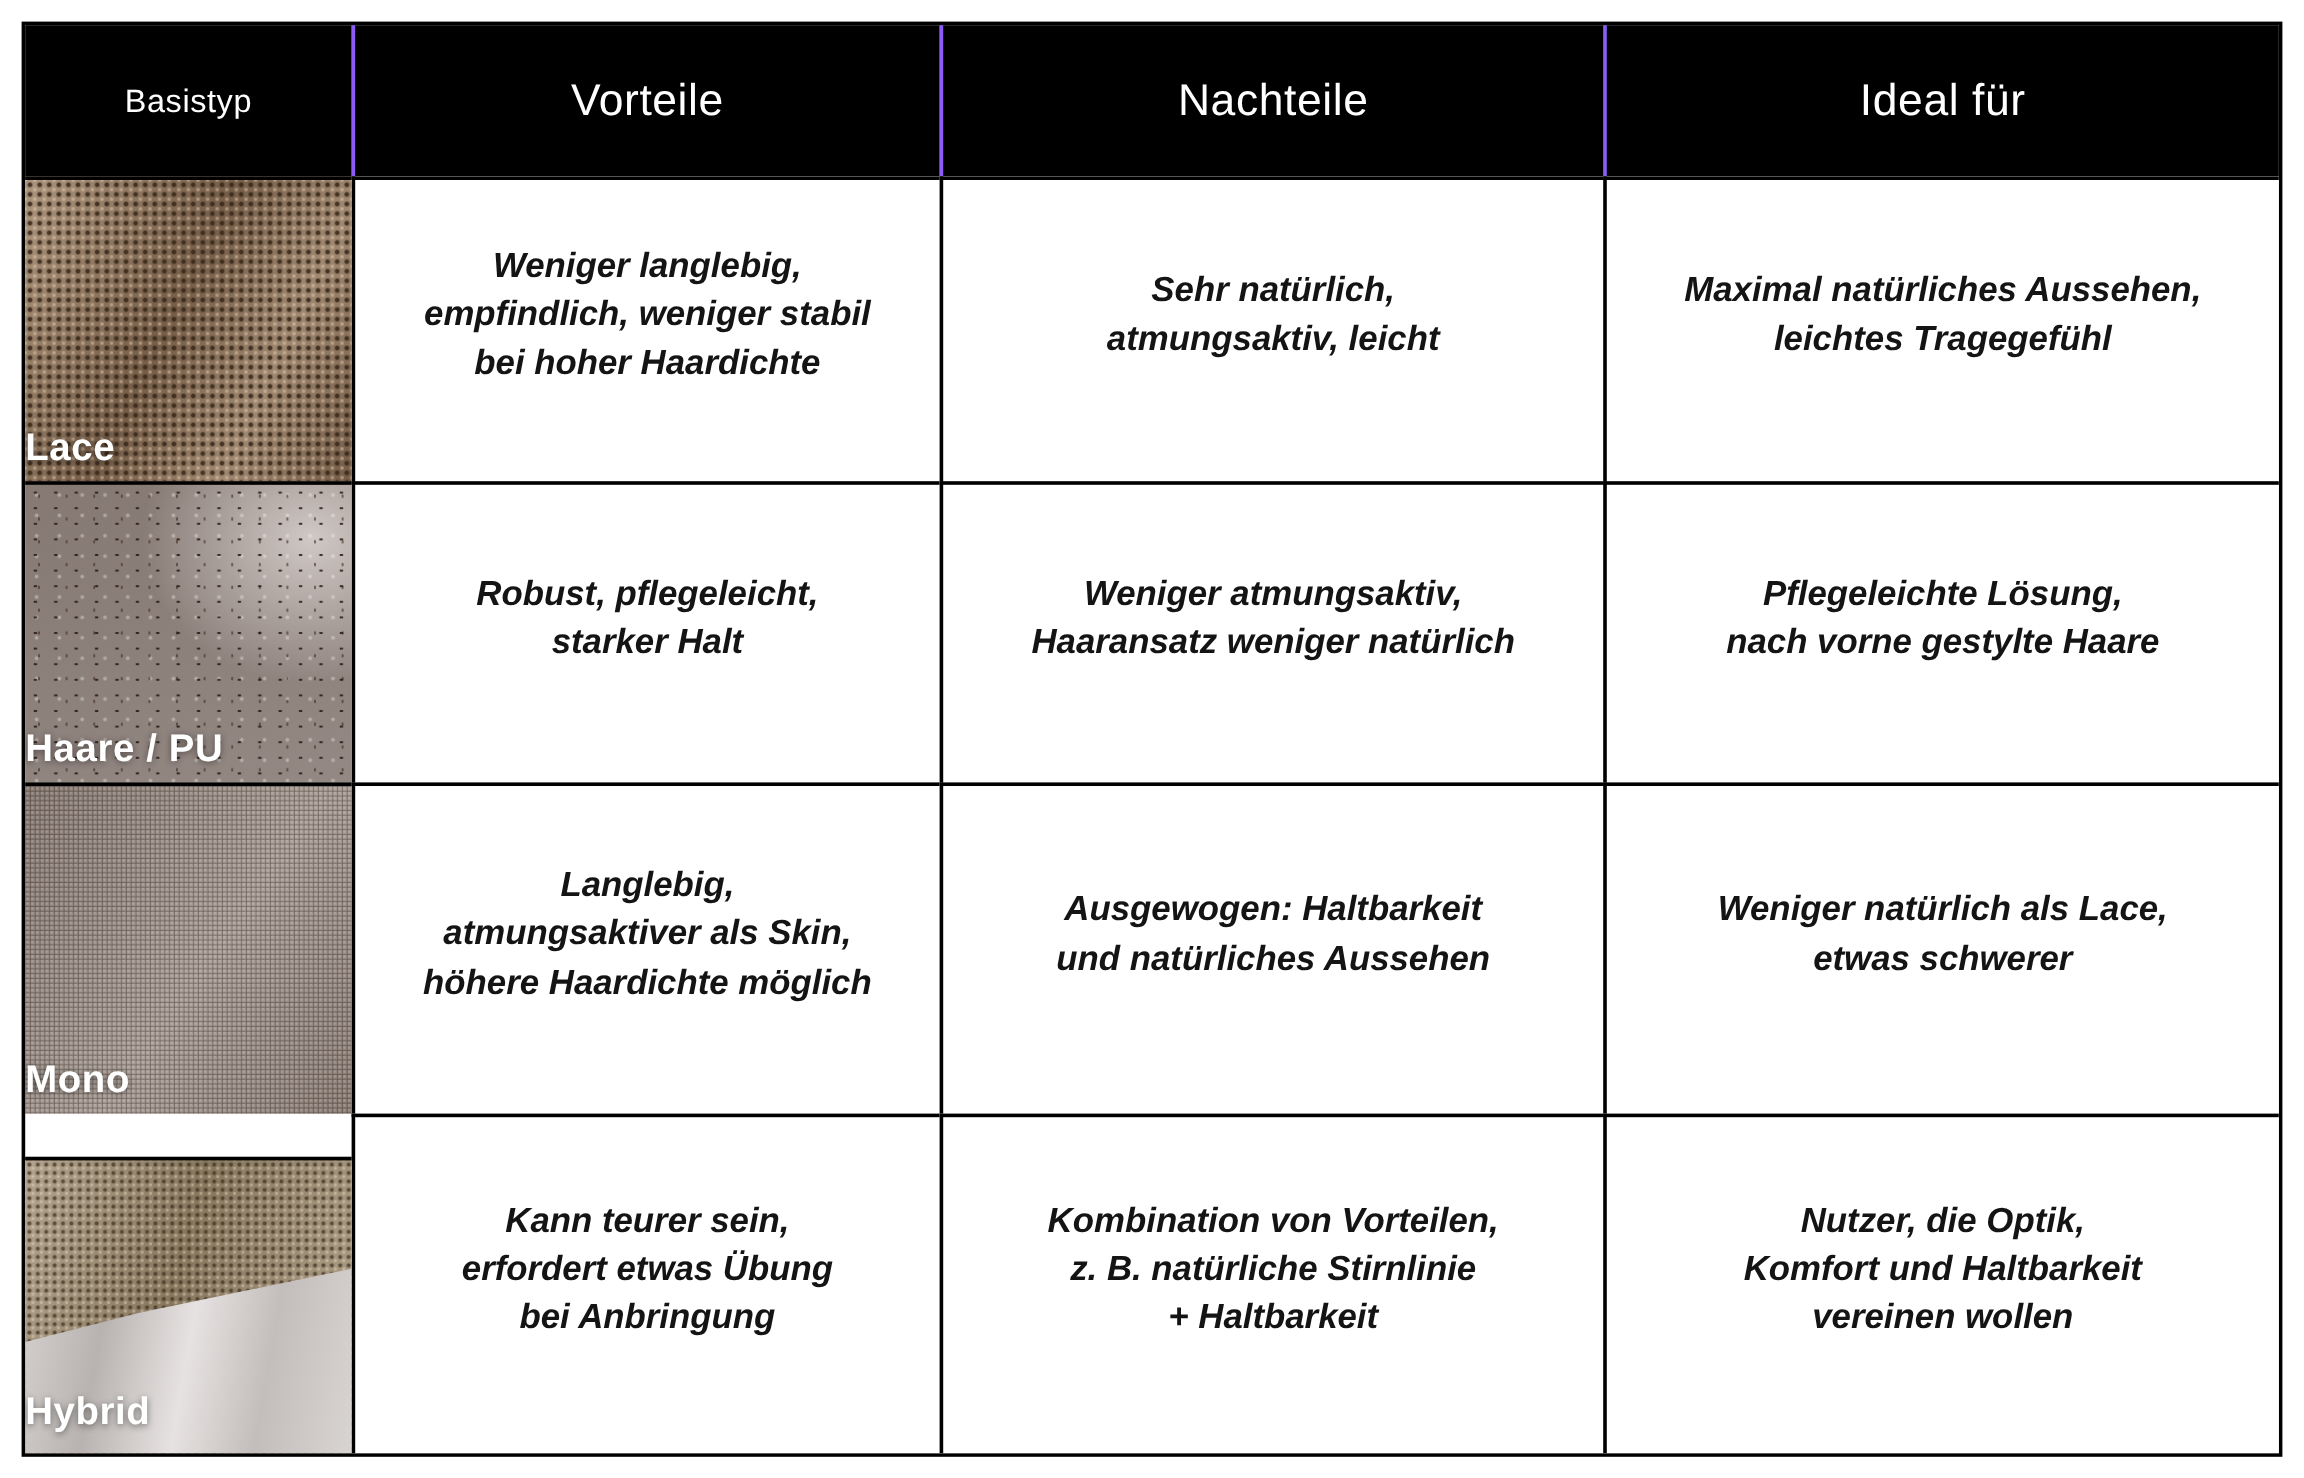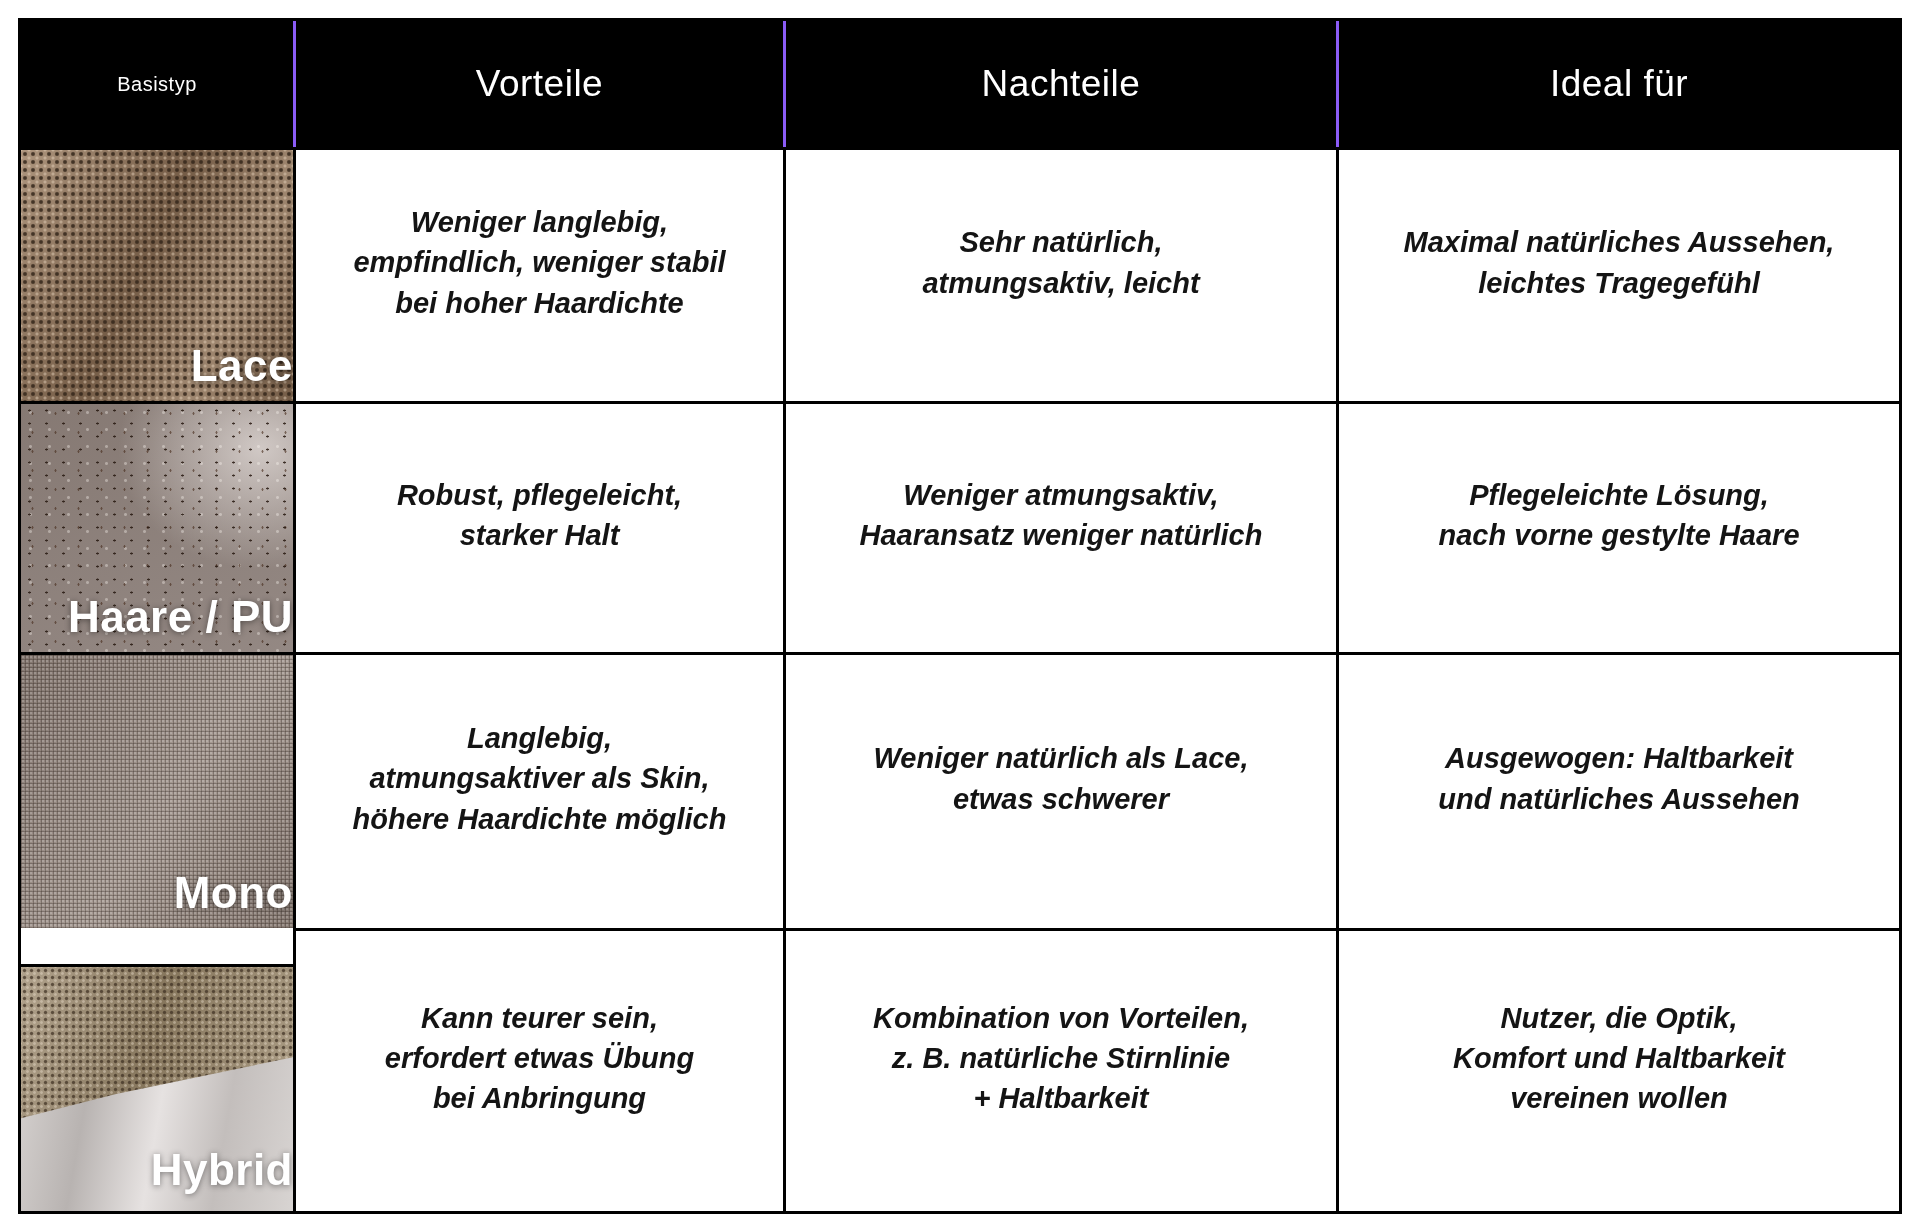--- a/index.html
+++ b/index.html
@@ -12,38 +12,38 @@
     grid-template-rows:126px 254px 251px 276px 283px;
     border:3px solid #000;box-sizing:border-box;background:#fff;
   }
   .wig-table *{box-sizing:border-box;}
 
   
   .hcell{
     background:#000;color:#fff;display:flex;align-items:center;justify-content:center;
     font-size:37px;letter-spacing:.5px;font-weight:400;
   }
-  .hcell.small{font-size:20px;}
+  .hcell.small{font-size:27px;}
   .hcell.sep{border-left:3px solid #8b5cf6;}
 
   
   .bcell{
     background:#fff;border-top:3px solid #000;
     display:flex;align-items:center;justify-content:center;
     text-align:center;padding:0 22px 26px 22px;
     font-style:italic;font-weight:600;font-size:29px;line-height:1.38;color:#141414;
     white-space:pre-line;
   }
   .colsep{border-left:3px solid #000;}
 
   
   .tcell{position:relative;border-top:3px solid #000;overflow:hidden;}
   .tex-label{
-    position:absolute;left:0;right:0;bottom:10px;z-index:2;text-align:right;
-    color:#fff;font-size:44px;font-weight:600;letter-spacing:.5px;
+    position:absolute;left:0;right:0;bottom:10px;z-index:2;text-align:left;
+    color:#fff;font-size:32px;font-weight:600;letter-spacing:.5px;
     text-shadow:0 1px 6px rgba(0,0,0,.45);
   }
 
   .tex-lace{
     background-color:#8a7058;
     background-image:
       radial-gradient(circle, rgba(52,38,26,.85) 1.3px, rgba(52,38,26,0) 2.6px),
       radial-gradient(circle, rgba(235,215,192,.45) 1px, rgba(235,215,192,0) 2px),
       linear-gradient(115deg, rgba(255,235,212,.30), rgba(62,42,26,.28) 45%, rgba(255,240,220,.18) 72%, rgba(66,46,30,.32));
     background-size:8px 8px, 8px 8px, 100% 100%;
@@ -117,24 +117,24 @@
 Haaransatz weniger natürlich</div>
   <div class="bcell colsep">Pflegeleichte Lösung,
 nach vorne gestylte Haare</div>
 
   <div class="tcell tex-mono">
     <span class="tex-label">Mono</span>
   </div>
   <div class="bcell colsep">Langlebig,
 atmungsaktiver als Skin,
 höhere Haardichte möglich</div>
+  <div class="bcell colsep">Ausgewogen: Haltbarkeit
+und natürliches Aussehen</div>
   <div class="bcell colsep">Weniger natürlich als Lace,
 etwas schwerer</div>
-  <div class="bcell colsep">Ausgewogen: Haltbarkeit
-und natürliches Aussehen</div>
 
   <div class="tcell tex-hybrid">
     <span class="tex-label" style="bottom:16px;">Hybrid</span>
   </div>
   <div class="bcell colsep">Kann teurer sein,
 erfordert etwas Übung
 bei Anbringung</div>
   <div class="bcell colsep">Kombination von Vorteilen,
 z. B. natürliche Stirnlinie
 + Haltbarkeit</div>

